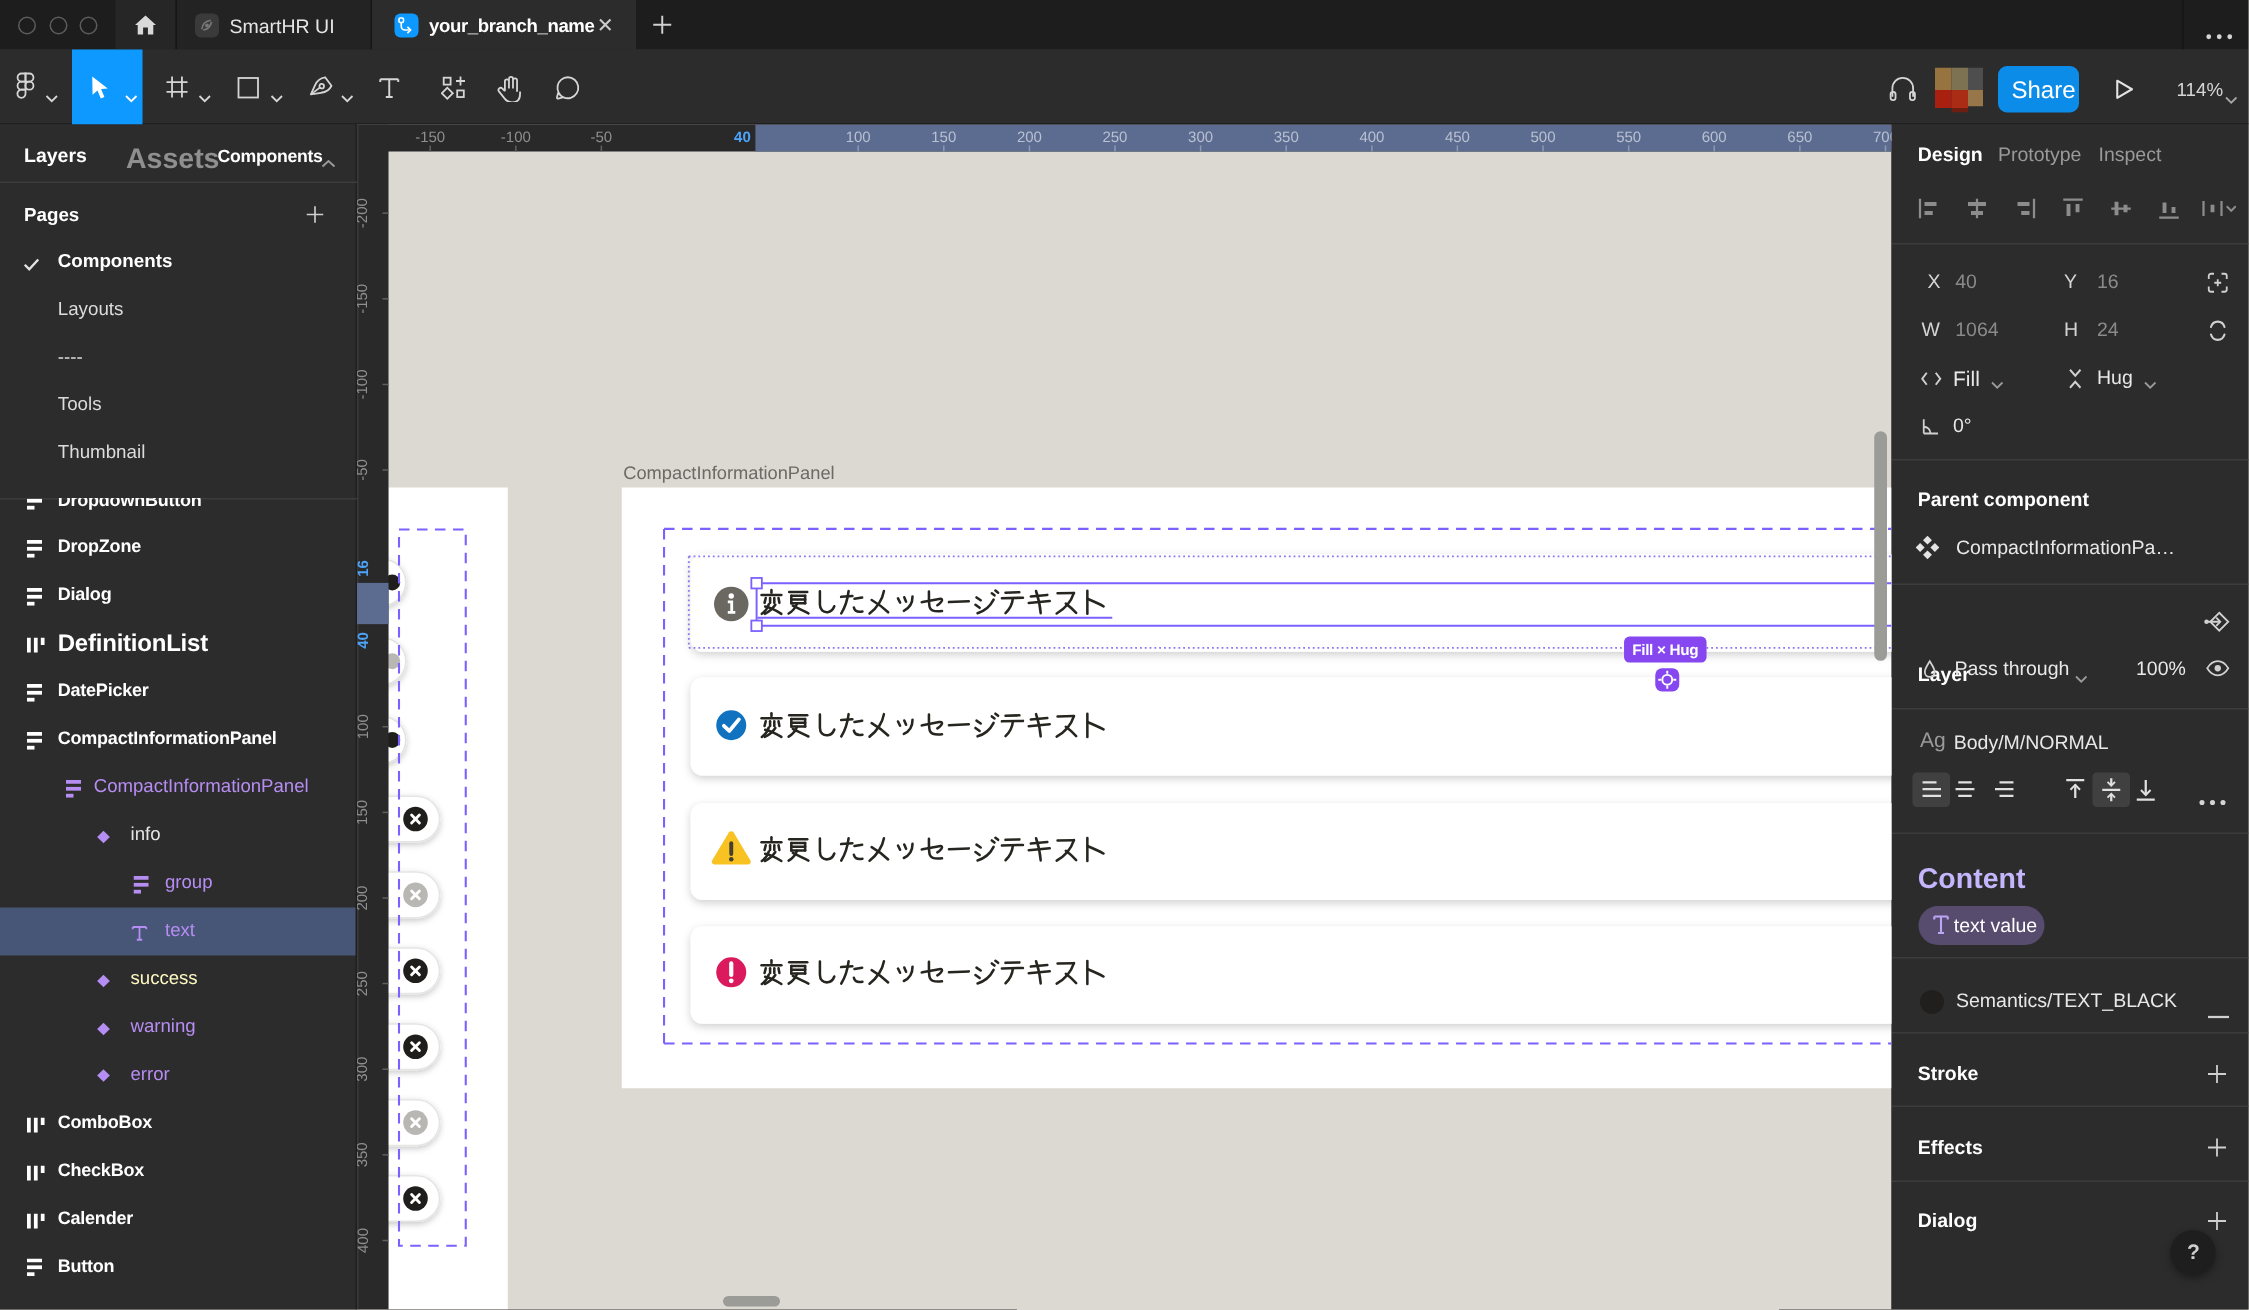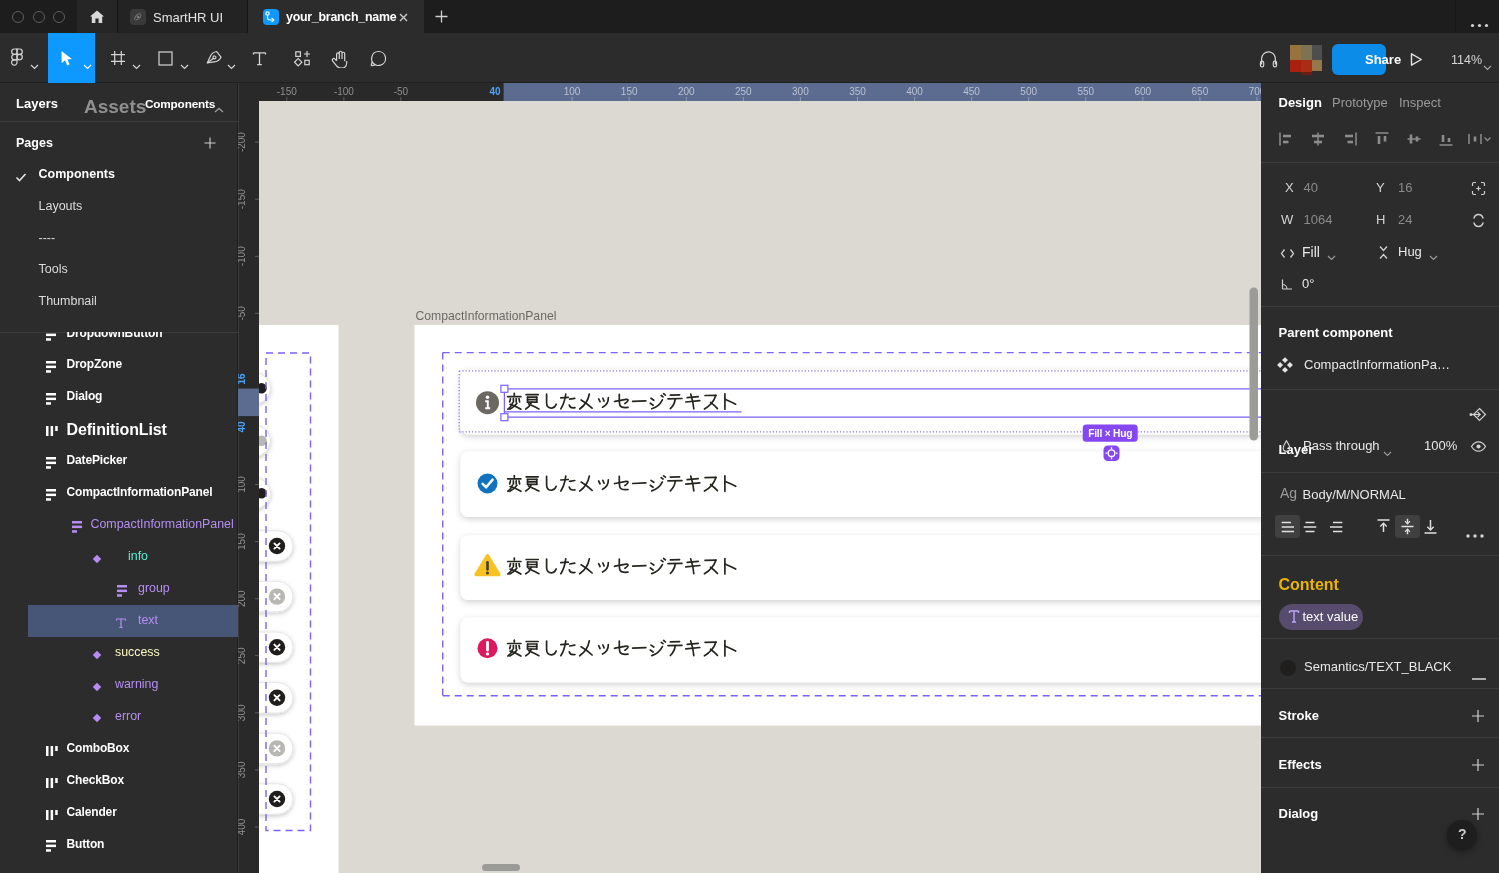--- a/index.html
+++ b/index.html
@@ -106,21 +106,21 @@
       <rect x="11" y="0" width="11" height="15" fill="#7d7252"></rect>
       <rect x="22" y="0" width="10" height="15" fill="#4e4e4e"></rect>
       <rect x="0" y="15" width="11" height="12" fill="#a91f10"></rect>
       <rect x="11" y="15" width="11" height="12" fill="#ab2c15"></rect>
       <rect x="22" y="15" width="10" height="11" fill="#97774a"></rect>
       <rect x="11" y="27" width="11" height="3" fill="#6e1d12"></rect>
       <rect x="0" y="27" width="11" height="3" fill="#2c2c2c"></rect>
       <rect x="22" y="26" width="10" height="4" fill="#2c2c2c"></rect>
     </svg></div>
 <div class="ab" style="left:1332px;top:44px;width:54px;height:31px;background:#0c8ce9;border-radius:6px;"></div>
-<div class="txt" style="left:1341px;top:52px;font-size:13px;font-weight:700;color:#fff;margin-left:24px;">Share</div>
+<div class="txt" style="left:1341px;top:52px;font-size:16px;font-weight:400;color:#fff;">Share</div>
 <div class="ab" style="left:1410px;top:52px;"><svg width="13" height="15" viewBox="0 0 13 15" style="">
       <path d="M1.5 1.8 L11.3 7.5 L1.5 13.2 Z" stroke="#e2e2e2" stroke-width="1.4" fill="none" stroke-linejoin="round"></path>
     </svg></div>
 <div class="txt" style="left:1451px;top:53px;font-size:12.5px;color:#d6d6d6;">114%</div>
 <div class="ab" style="left:1483px;top:57px;"><svg width="9" height="6" viewBox="0 0 9 6" style="">
       <path d="M1 1 L4.5 4.5 L8 1" stroke="#a5a5a5" stroke-width="1.2" fill="none"></path>
     </svg></div>
 <div class="ab" style="left:0;top:83px;width:238px;height:790px;background:#2c2c2c;border-right:1px solid #1f1f1f;box-sizing:border-box;"></div>
 <div class="txt" style="left:16px;top:96px;font-size:13px;font-weight:700;color:#fff;">Layers</div>
 <div class="txt" style="left:84px;top:96px;font-size:19px;font-weight:700;color:#8f8f8f;">Assets</div>
@@ -135,21 +135,21 @@
     </svg></div>
 <div class="txt" style="left:38.5px;top:167.0px;font-size:12.5px;font-weight:700;color:#ffffff;">Components</div>
 <div class="txt" style="left:38.5px;top:198.8px;font-size:12.5px;font-weight:400;color:#dcdcdc;">Layouts</div>
 <div class="txt" style="left:38.5px;top:230.6px;font-size:12.5px;font-weight:400;color:#dcdcdc;">----</div>
 <div class="txt" style="left:38.5px;top:262.4px;font-size:12.5px;font-weight:400;color:#dcdcdc;">Tools</div>
 <div class="txt" style="left:38.5px;top:294.2px;font-size:12.5px;font-weight:400;color:#dcdcdc;">Thumbnail</div>
 <div class="ab" style="left:15px;top:169px;"><svg width="12" height="11" viewBox="0 0 12 11" style="">
       <path d="M1.5 5.5 L4.5 8.5 L10.5 2" stroke="#e3e3e3" stroke-width="1.6" fill="none"></path>
     </svg></div>
 <div class="ab" style="left:0;top:331.5px;width:238px;height:1px;background:#3c3c3c;"></div>
-<div class="ab" style="left:0;top:331.5px;width:237px;height:541.5px;overflow:hidden;margin-left:28px;">
+<div class="ab" style="left:0;top:331.5px;width:237px;height:541.5px;overflow:hidden;">
     <div class="ab" style="left:17.5px;top:-4.5px;"><svg width="11" height="12" viewBox="0 0 11 12" style="">
         <rect x="0" y="0" width="10" height="2.5" fill="#ffffff"></rect>
         <rect x="0" y="4.6" width="10" height="2.5" fill="#ffffff"></rect>
         <rect x="0" y="9.2" width="5" height="2.5" fill="#ffffff"></rect>
       </svg></div>
     <div class="txt" style="left:38.5px;top:-6.0px;font-size:12px;font-weight:700;color:#ffffff;letter-spacing:-0.15px;">DropdownButton</div>
     <div class="ab" style="left:17.5px;top:27.4px;"><svg width="11" height="12" viewBox="0 0 11 12" style="">
         <rect x="0" y="0" width="10" height="2.5" fill="#ffffff"></rect>
         <rect x="0" y="4.6" width="10" height="2.5" fill="#ffffff"></rect>
         <rect x="0" y="9.2" width="5" height="2.5" fill="#ffffff"></rect>
@@ -181,21 +181,21 @@
     <div class="txt" style="left:38.5px;top:153.8px;font-size:12px;font-weight:700;color:#ffffff;letter-spacing:-0.15px;">CompactInformationPanel</div>
     <div class="ab" style="left:43.5px;top:187.2px;"><svg width="11" height="12" viewBox="0 0 11 12" style="">
         <rect x="0" y="0" width="10" height="2.5" fill="#b68df2"></rect>
         <rect x="0" y="4.6" width="10" height="2.5" fill="#b68df2"></rect>
         <rect x="0" y="9.2" width="5" height="2.5" fill="#b68df2"></rect>
       </svg></div>
     <div class="txt" style="left:62.5px;top:185.7px;font-size:12.4px;font-weight:400;color:#b68df2;">CompactInformationPanel</div>
     <div class="ab" style="left:63px;top:219.1px;"><svg width="12" height="12" viewBox="0 0 12 12" style="">
         <rect x="3" y="3" width="6" height="6" transform="rotate(45 6 6)" fill="#b68df2"></rect>
       </svg></div>
-    <div class="txt" style="left:100px;top:217.6px;font-size:12.4px;font-weight:400;color:#5eead4;">info</div>
+    <div class="txt" style="left:87px;top:217.6px;font-size:12.4px;font-weight:400;color:#e5e5e5;">info</div>
     <div class="ab" style="left:88.5px;top:251.1px;"><svg width="11" height="12" viewBox="0 0 11 12" style="">
         <rect x="0" y="0" width="10" height="2.5" fill="#b68df2"></rect>
         <rect x="0" y="4.6" width="10" height="2.5" fill="#b68df2"></rect>
         <rect x="0" y="9.2" width="5" height="2.5" fill="#b68df2"></rect>
       </svg></div>
     <div class="txt" style="left:110px;top:249.6px;font-size:12.4px;font-weight:400;color:#b68df2;">group</div>
     <div class="ab" style="left:0;top:273.0px;width:238px;height:32px;background:#475677;"></div>
     <div class="ab" style="left:86.5px;top:283.0px;"><svg width="12" height="12" viewBox="0 0 12 12" style="">
         <path d="M1.5 2 H10.5 M1.5 2 V3.5 M10.5 2 V3.5 M6 2 V10.5 M4.2 10.5 H7.8" stroke="#b68df2" stroke-width="1.2" fill="none"></path>
       </svg></div>
@@ -372,21 +372,21 @@
       <path d="M1.5 14 H13.5" stroke="#e0e0e0" stroke-width="1.5"></path>
       <path d="M7.5 1 V10.5" stroke="#e0e0e0" stroke-width="1.5"></path>
       <path d="M4.3 7.7 L7.5 11 L10.7 7.7" stroke="#e0e0e0" stroke-width="1.3" fill="none"></path>
     </svg></div>
 <div class="ab" style="left:1466px;top:524px;"><svg width="18" height="4" viewBox="0 0 18 4" style="">
       <circle cx="2" cy="2" r="1.7" fill="#d5d5d5"></circle>
       <circle cx="9" cy="2" r="1.7" fill="#d5d5d5"></circle>
       <circle cx="16" cy="2" r="1.7" fill="#d5d5d5"></circle>
     </svg></div>
 <div class="ab" style="left:1261px;top:554.5px;width:238px;height:1px;background:#3c3c3c;"></div>
-<div class="txt" style="left:1278.5px;top:575.9px;font-size:16px;font-weight:700;color:#eab308;">Content</div>
+<div class="txt" style="left:1278.5px;top:575.9px;font-size:19px;font-weight:700;color:#c4b5fd;">Content</div>
 <div class="ab" style="left:1279px;top:604px;width:84px;height:26px;background:#574b6e;border-radius:13px;"></div>
 <div class="ab" style="left:1287.5px;top:609px;"><svg width="12" height="15" viewBox="0 0 12 15" style="">
       <path d="M1.5 2 H10.5 M1.5 2 V4 M10.5 2 V4 M6 2 V13 M4 13 H8" stroke="#bda6f5" stroke-width="1.4" fill="none"></path>
     </svg></div>
 <div class="txt" style="left:1302.5px;top:608.9px;font-size:13px;font-weight:400;color:#ffffff;">text value</div>
 <div class="ab" style="left:1261px;top:637.5px;width:238px;height:1px;background:#3c3c3c;"></div>
 <div class="ab" style="left:1279.5px;top:659.5px;width:16px;height:16px;border-radius:50%;background:#211f1e;"></div>
 <div class="txt" style="left:1304px;top:658.9px;font-size:13px;font-weight:400;color:#e8e8e8;">Semantics/TEXT_BLACK</div>
 <div class="ab" style="left:1472px;top:666px;"><svg width="14" height="2" viewBox="0 0 14 2" style="">
       <path d="M0 1 H14" stroke="#d0d0d0" stroke-width="1.6"></path>

